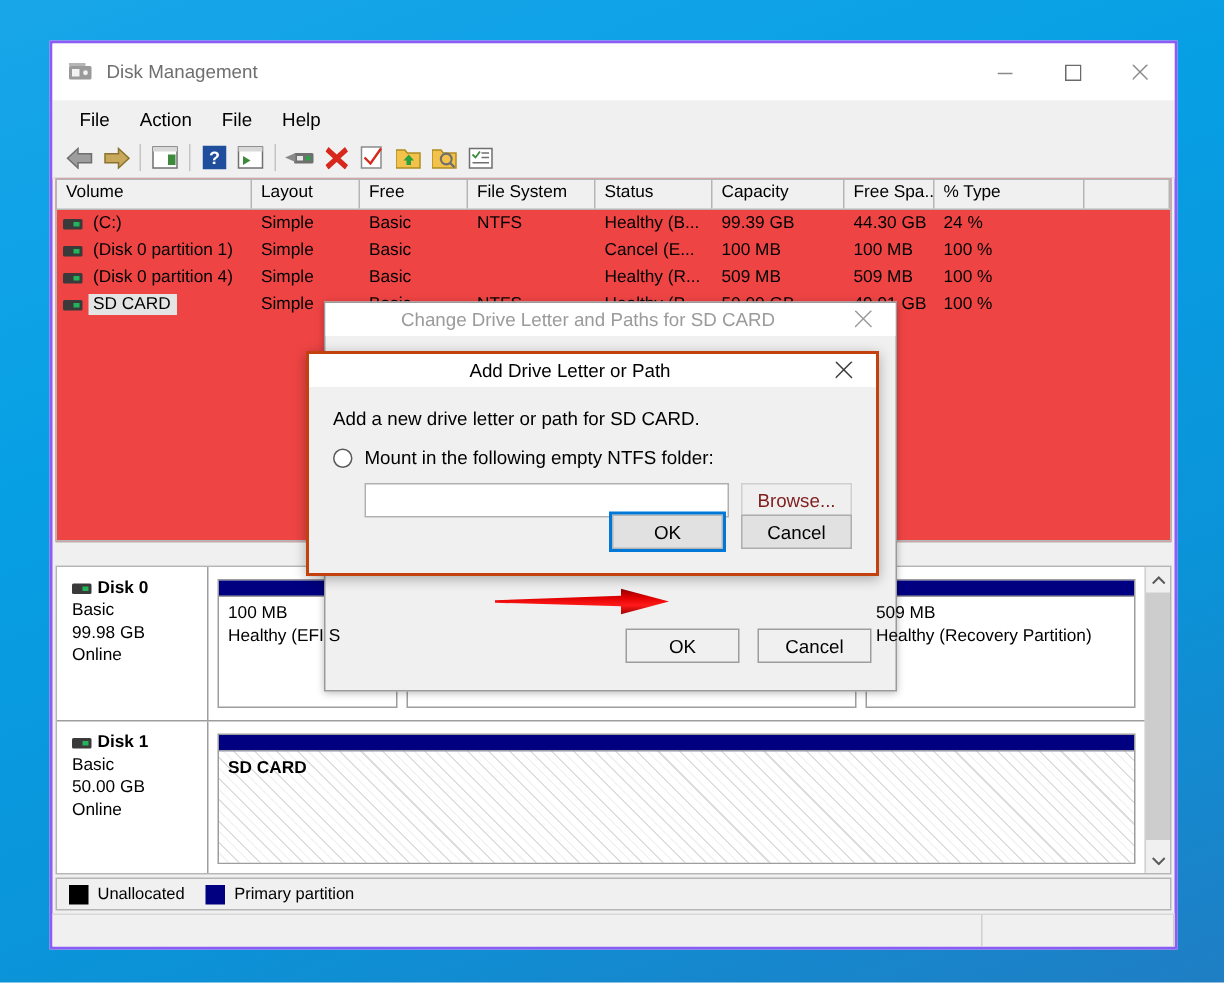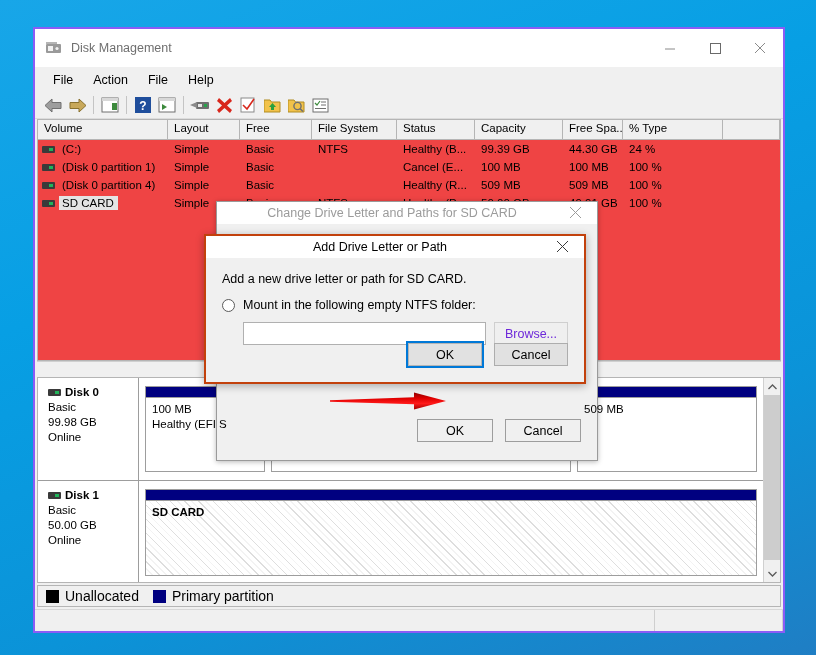--- a/index.html
+++ b/index.html
@@ -66,21 +66,21 @@
   .ptext.b { font-weight:bold; }
 
   .gscroll { width:17px; background:#f0f0f0; border-left:1px solid #d0d0d0; display:flex; flex-direction:column; }
   .sbtn { height:17px; display:flex; align-items:center; justify-content:center; }
   .sthumb { height:165px; background:#cdcdcd; margin:0; }
   .strack { flex:1; }
 
   .legend { height:22px; display:flex; align-items:center; padding-left:8px; background:#f0f0f0;
             border:1px solid #b5b5b5; margin:0 2px 2px 2px; flex:0 0 auto; }
   .lgchip { width:13px; height:13px; margin-right:6px; }
-  .lgtext { font-size:14px; color:#000; margin-right:14px; }
+  .lgtext { font-size:11px; color:#000; margin-right:14px; }
 
   .statusbar { height:22px; background:#f0f0f0; border-top:1px solid #d8d8d8; flex:0 0 auto; display:flex; }
   .sseg { border-right:1px solid #cfcfcf; }
 
   
   .dialog { position:absolute; background:#f0f0f0; border:1px solid #9a9a9a;
             box-shadow:0 1px 5px rgba(0,0,0,.28); }
   .dlg-back { left:216px; top:201px; width:382px; height:260px; }
   .dlg-front { left:204px; top:234px; width:382px; height:150px; border:2px solid #c2410c;
                box-shadow:0 2px 8px rgba(0,0,0,.3); background:#f0f0f0; }
@@ -99,21 +99,21 @@
   .radio.on:after { content:""; position:absolute; left:3px; top:3px; width:5px; height:5px;
                     border-radius:50%; background:#000; }
   .optlabel { font-size:12.5px; color:#000; }
   .combo { margin-left:auto; width:50px; height:23px; background:#e9e9e9; border:1px solid #9a9a9a;
            display:flex; align-items:center; padding:0 4px 0 7px; }
   .combo-val { font-size:12.5px; color:#000; flex:1; }
   .txtrow { display:flex; align-items:center; margin:0 0 0 21px; }
   .textinput { flex:1; height:23px; background:#fff; border:1px solid #b0b0b0; }
   .btn { height:23px; min-width:74px; background:#e1e1e1; border:1px solid #adadad;
          font-size:12.5px; color:#000; display:flex; align-items:center; justify-content:center; }
-  .btn.dis { color:#6d28d9; background:#efefef; border-color:#cfcfcf; }
+  .btn.dis { color:#7f1d1d; background:#efefef; border-color:#cfcfcf; }
   .browse { margin-left:8px; width:72px; }
   .dbtns { position:absolute; right:16px; bottom:16px; display:flex; gap:12px; }
   .btn.wide { width:74px; }
   .btn.focus { border:1px solid #b5b5b5; outline:2px solid #0078d7; outline-offset:0; }
   .backbtns { position:absolute; right:16px; bottom:18px; display:flex; gap:12px; }
   .btn.flat { background:#f0f0f0; border:1px solid #9d9d9d; width:76px; }
 
   .arrow { position:absolute; left:330px; top:392px; width:116px; height:18px; }
 </style>
 </head>
@@ -331,20 +331,21 @@
               </div>
             </div>
             <div class="part" style="width:300px">
               <div class="pbar"></div>
               <div class="pbody"></div>
             </div>
             <div class="part" style="flex:1">
               <div class="pbar"></div>
               <div class="pbody">
                 <div class="ptext">509 MB</div>
+                <div class="ptext">Healthy (Recovery Partition)</div>
               </div>
             </div>
           </div>
         </div>
 
         <div class="diskblock" style="height:104px">
           <div class="diskinfo">
             <div class="dtitle">
               <span class="drvicon"></span>
               <span>Disk 1</span>

